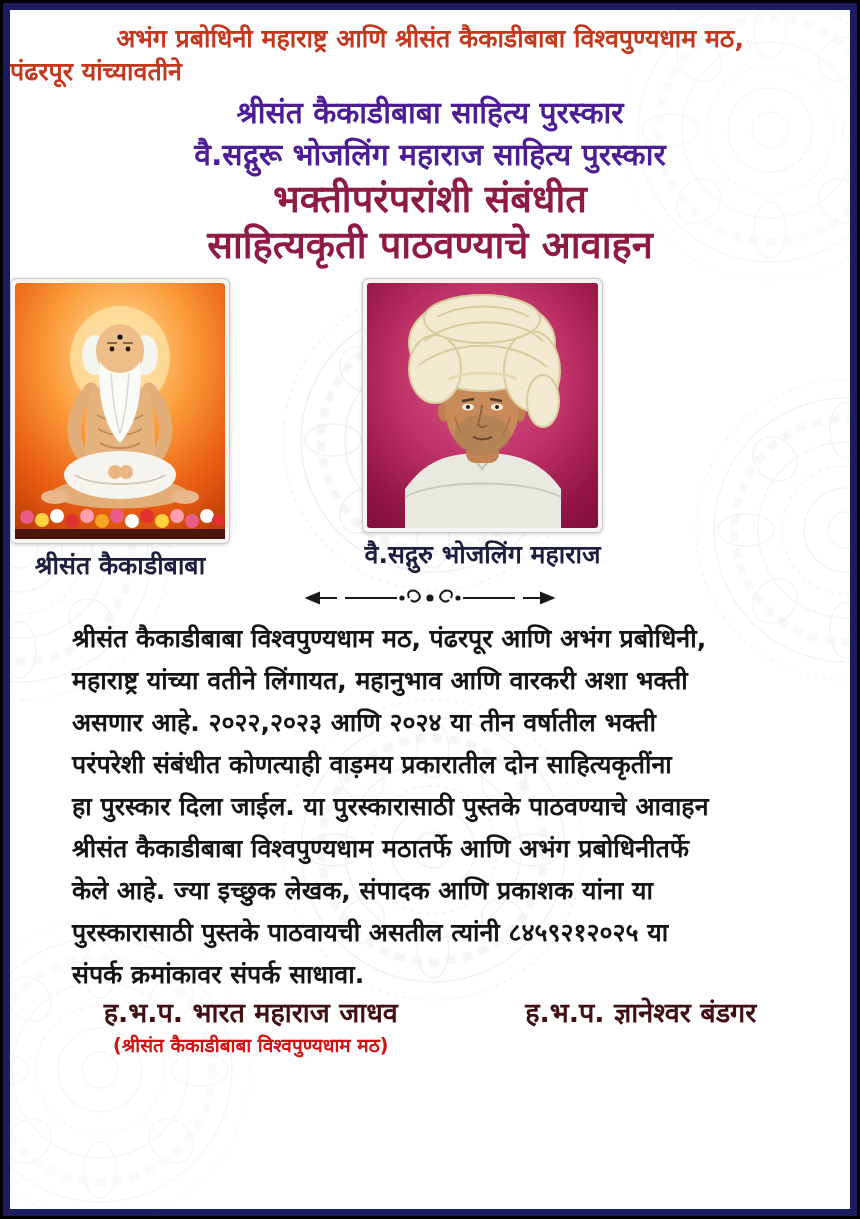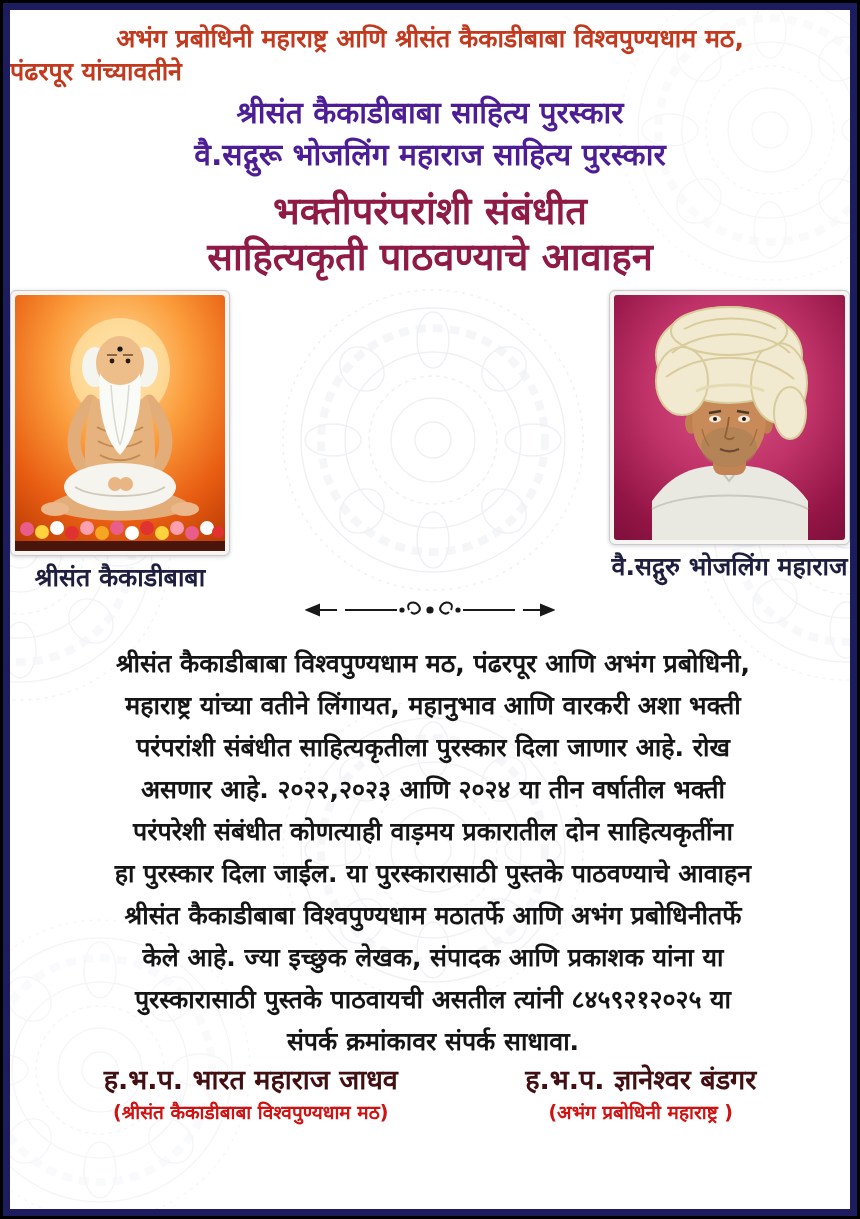--- a/index.html
+++ b/index.html
@@ -53,34 +53,34 @@
   .award-line {
     text-align: center;
     color: #4c1d95;
     font-size: 30px;
     font-weight: bold;
     line-height: 42px;
     white-space: nowrap;
   }
   .awards { margin-top: 4px; }
 
-  .title-block { margin-top: 12px; }
+  .title-block { margin-top: 0; }
   .title-line {
     text-align: center;
     color: #8e1a45;
     font-size: 38px;
     font-weight: bold;
     line-height: 46px;
     white-space: nowrap;
   }
 
   .photos-row {
     margin-top: 10px;
     display: flex;
-    justify-content: space-between;
+    justify-content: flex-start;
     align-items: flex-start;
     gap: 132px;
   }
   .figure { text-align: center; }
   .photo-frame {
     display: inline-block;
     padding: 4px;
     background: #f7f5f1;
     border: 1px solid #c8c8ce;
     border-radius: 6px;
@@ -96,24 +96,23 @@
     white-space: nowrap;
   }
 
   .divider {
     margin-top: 4px;
     text-align: center;
     line-height: 0;
   }
 
   .body-text {
-    margin-top: 21px;
+    margin-top: 8px;
     padding-left: 62px;
     padding-right: 56px;
-    text-align: center;
   }
   .body-line {
     color: #151515;
     font-size: 25px;
     font-weight: bold;
     line-height: 42px;
     white-space: nowrap;
   }
 
   .signatures {
@@ -319,35 +318,33 @@
             <circle cx="125" cy="12" r="2.6"></circle>
             <circle cx="97" cy="12" r="1.6"></circle>
               <circle cx="153" cy="12" r="1.6"></circle>
           </g>
         </svg>
       </div>
 
       <div class="body-text">
         <div class="body-line">श्रीसंत कैकाडीबाबा विश्वपुण्यधाम मठ, पंढरपूर आणि अभंग प्रबोधिनी,</div>
         <div class="body-line">महाराष्ट्र यांच्या वतीने लिंगायत, महानुभाव आणि वारकरी अशा भक्ती</div>
-        <div class="body-line">परंपरांशी संबंधीत साहित्यकृतीला पुरस्कार दिला जाणार आहे. रोख</div>
         <div class="body-line">असणार आहे. २०२२,२०२३ आणि २०२४ या तीन वर्षातील भक्ती</div>
         <div class="body-line">परंपरेशी संबंधीत कोणत्याही वाड़मय प्रकारातील दोन साहित्यकृतींना</div>
         <div class="body-line">हा पुरस्कार दिला जाईल. या पुरस्कारासाठी पुस्तके पाठवण्याचे आवाहन</div>
         <div class="body-line">श्रीसंत कैकाडीबाबा विश्वपुण्यधाम मठातर्फे आणि अभंग प्रबोधिनीतर्फे</div>
         <div class="body-line">केले आहे. ज्या इच्छुक लेखक, संपादक आणि प्रकाशक यांना या</div>
         <div class="body-line">पुरस्कारासाठी पुस्तके पाठवायची असतील त्यांनी ८४५९२१२०२५ या</div>
         <div class="body-line">संपर्क क्रमांकावर संपर्क साधावा.</div>
       </div>
 
       <div class="signatures">
         <div class="signatory">
           <div class="signatory-name">ह.भ.प. भारत महाराज जाधव</div>
           <div class="signatory-org">(श्रीसंत कैकाडीबाबा विश्वपुण्यधाम मठ)</div>
         </div>
         <div class="signatory">
           <div class="signatory-name">ह.भ.प. ज्ञानेश्वर बंडगर</div>
-          <div class="signatory-org">(अभंग प्रबोधिनी महाराष्ट्र )</div>
         </div>
       </div>
     </div>
   </div>
 </div>
 
 </body></html>

